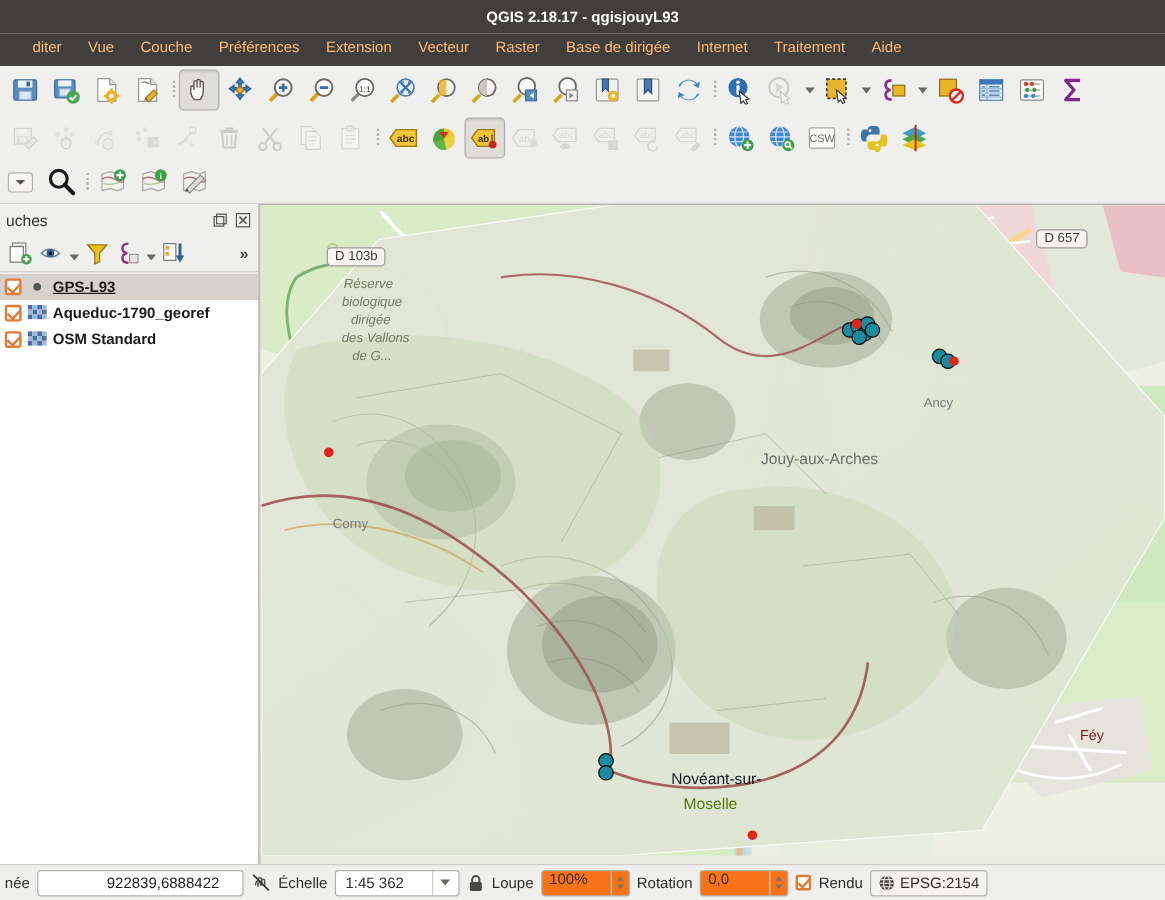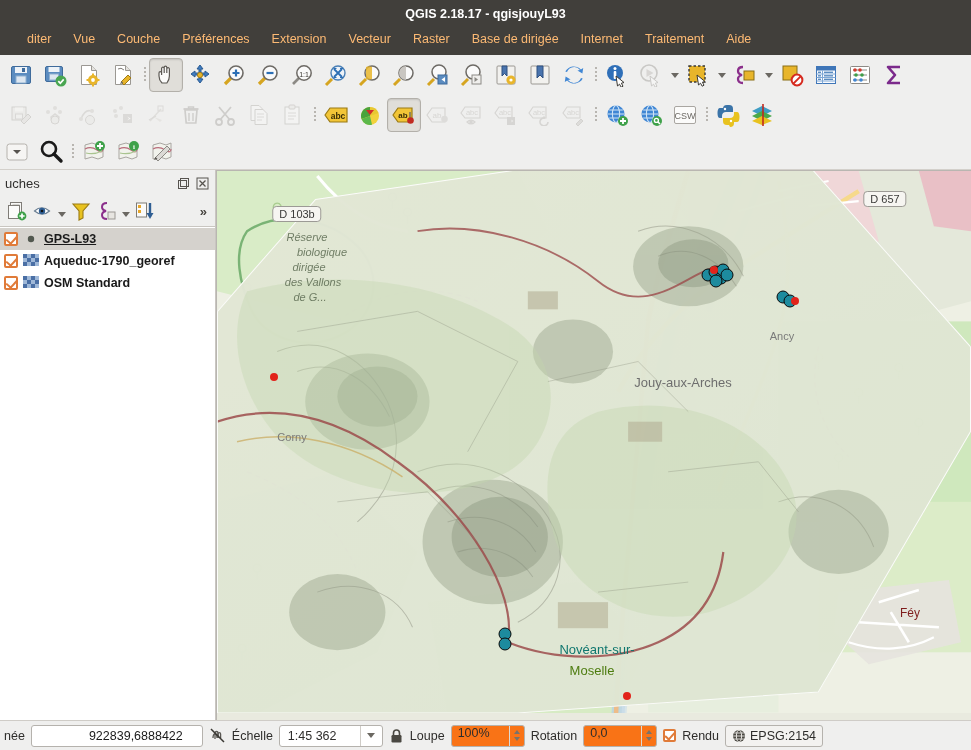--- a/index.html
+++ b/index.html
@@ -823,27 +823,27 @@
             </g>
 
             <polygon points="0,140 98,28 560,-40 752,175 752,260 600,520 300,541 0,541" fill="none" stroke="#ffffff" stroke-width="2" opacity=".85"></polygon>
           </g>
         </svg>
 
         <div id="maplabels">
             <div class="roadshield" style="left: 80px; top: 43px;">D 103b</div>
             <div class="roadshield" style="left: 668px; top: 28px;">D 657</div>
             <div class="maplabel" style="left: 466px; top: 211px; font-size: 13px; color: rgb(110, 110, 110);">Jouy-aux-Arches</div>
-            <div class="maplabel" style="left: 380px; top: 478px; font-size: 13px; color: #0f766e;">Novéant-sur-</div>
+            <div class="maplabel" style="left: 380px; top: 478px; font-size: 13px; color: #0f172a;">Novéant-sur-</div>
             <div class="maplabel" style="left: 375px; top: 499px; font-size: 13px; color: #4d7c0f;">Moselle</div>
             <div class="maplabel" style="left: 693px; top: 442px; font-size: 12px; color: #7f1d1d;">Féy</div>
             <div class="maplabel" style="left: 565px; top: 165px; font-size: 11px; color: rgb(122, 122, 122);">Ancy</div>
             <div class="maplabel" style="left: 75px; top: 266px; font-size: 11px; color: rgb(122, 122, 122);">Corny</div>
             <div class="hist-label" style="left: 90px; top: 66px;">Réserve</div>
-            <div class="hist-label" style="left: 93px; top: 81px; margin-left: 12px;">biologique</div>
+            <div class="hist-label" style="left: 93px; top: 81px;">biologique</div>
             <div class="hist-label" style="left: 92px; top: 96px;">dirigée</div>
             <div class="hist-label" style="left: 96px; top: 111px;">des Vallons</div>
             <div class="hist-label" style="left: 93px; top: 126px;">de G...</div>
           </div>
         <div id="gpspoints">
             <div class="gps-pt" style="left: 491px; top: 104px;"></div>
             <div class="gps-pt" style="left: 498px; top: 101px;"></div>
             <div class="gps-pt" style="left: 504px; top: 107px;"></div>
             <div class="gps-pt" style="left: 506px; top: 99px;"></div>
             <div class="gps-pt" style="left: 510px; top: 104px;"></div>

